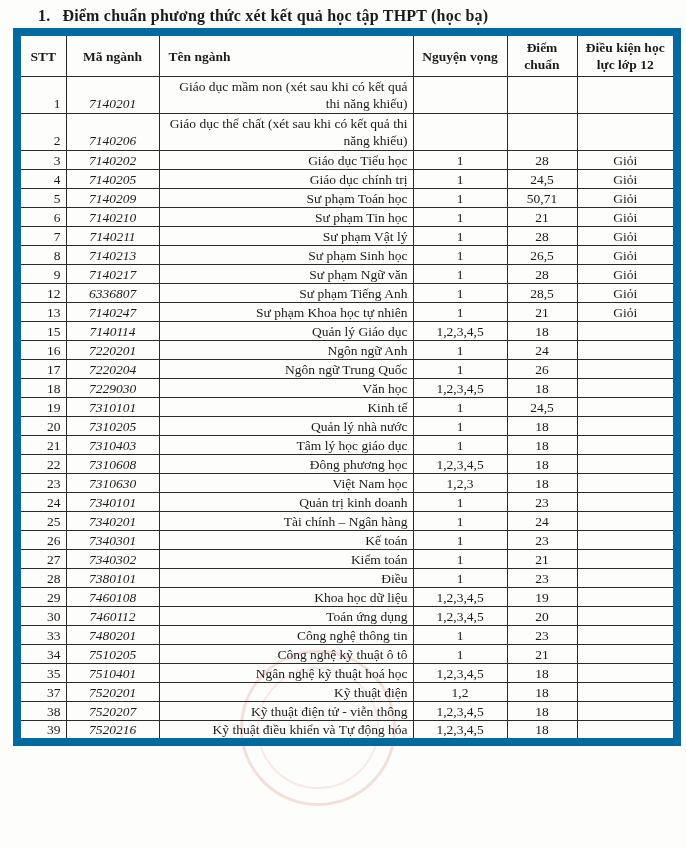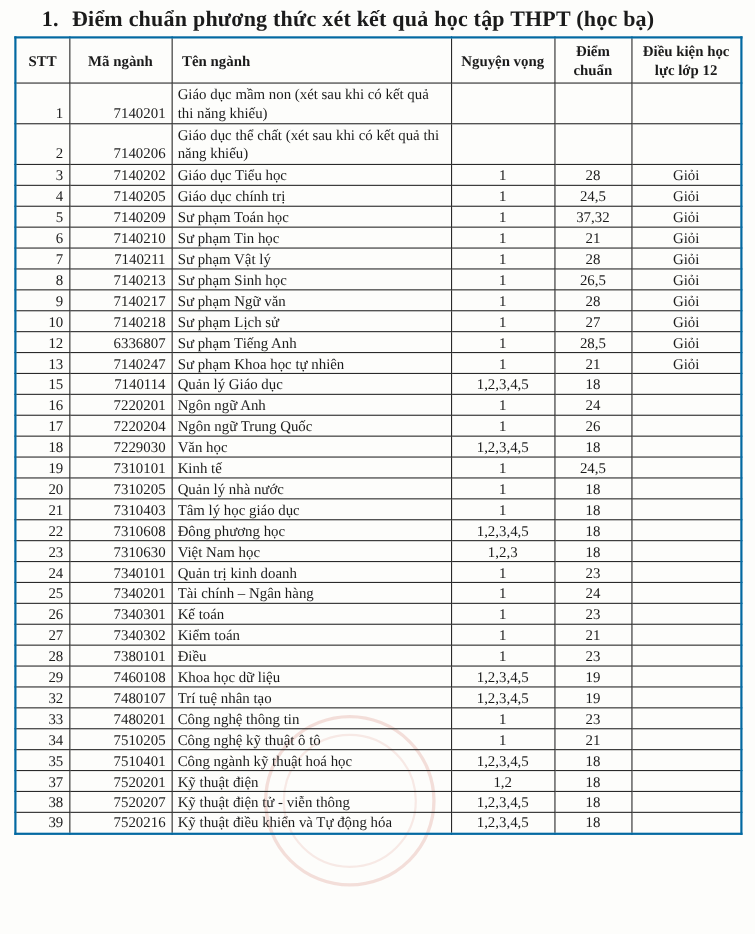--- a/index.html
+++ b/index.html
@@ -7,21 +7,21 @@
     width:686px; height:849px;
     background:#fdfdfb;
     font-family:"Liberation Serif","DejaVu Serif",serif;
     color:#1b1b1b;
     position:relative;
     overflow:hidden;
   }
   .title {
     padding:7px 0 3px 38px;
     font-weight:bold;
-    font-size:20px;
+    font-size:16px;
     letter-spacing:0.2px;
   }
   .title .num { display:inline-block; margin-right:12px; }
   table.scores {
     border-collapse:collapse;
     table-layout:fixed;
     margin-left:13px;
     width:660px;
     background:transparent;
     position:relative;
@@ -29,34 +29,34 @@
   }
   table.scores th, table.scores td {
     border:1px solid #2a2a2a;
     padding:0 5px;
     font-size:13.5px;
     line-height:17px;
     overflow:hidden;
     vertical-align:middle;
     background:transparent;
   }
-  table.scores { border:2px solid #0369a1; }
+  table.scores { border:8px solid #0369a1; }
   thead th {
     font-weight:bold;
     text-align:center;
     height:40px;
     font-size:14px;
   }
   thead th.h-ten { text-align:left; padding-left:9px; }
   tbody tr { height:19px; }
   tbody tr.tall { height:37px; }
   tbody tr.tall td.stt, tbody tr.tall td.ma { vertical-align:bottom; padding-bottom:1px; }
   td.stt { text-align:right; padding-right:12px; }
-  td.ma  { text-align:right;  padding-left:6px; }
-  td.ten { text-align:left;  padding-left:9px; }
+  td.ma  { text-align:center;  padding-left:6px;font-style:italic; }
+  td.ten { text-align:right;  padding-left:9px; }
   td.nv, td.dc, td.dk { text-align:center; }
   
   .stamp {
     position:absolute;
     left:240px; top:650px;
     width:150px; height:150px;
     border:3px solid rgba(192,60,44,0.16);
     border-radius:50%;
     z-index:1;
     pointer-events:none;
@@ -128,21 +128,21 @@
         <td class="ten">Giáo dục chính trị</td>
         <td class="nv">1</td>
         <td class="dc">24,5</td>
         <td class="dk">Giỏi</td>
       </tr>
       <tr>
         <td class="stt">5</td>
         <td class="ma">7140209</td>
         <td class="ten">Sư phạm Toán học</td>
         <td class="nv">1</td>
-        <td class="dc">37,32</td>
+        <td class="dc">50,71</td>
         <td class="dk">Giỏi</td>
       </tr>
       <tr>
         <td class="stt">6</td>
         <td class="ma">7140210</td>
         <td class="ten">Sư phạm Tin học</td>
         <td class="nv">1</td>
         <td class="dc">21</td>
         <td class="dk">Giỏi</td>
       </tr>
@@ -161,28 +161,20 @@
         <td class="nv">1</td>
         <td class="dc">26,5</td>
         <td class="dk">Giỏi</td>
       </tr>
       <tr>
         <td class="stt">9</td>
         <td class="ma">7140217</td>
         <td class="ten">Sư phạm Ngữ văn</td>
         <td class="nv">1</td>
         <td class="dc">28</td>
-        <td class="dk">Giỏi</td>
-      </tr>
-      <tr>
-        <td class="stt">10</td>
-        <td class="ma">7140218</td>
-        <td class="ten">Sư phạm Lịch sử</td>
-        <td class="nv">1</td>
-        <td class="dc">27</td>
         <td class="dk">Giỏi</td>
       </tr>
       <tr>
         <td class="stt">12</td>
         <td class="ma">6336807</td>
         <td class="ten">Sư phạm Tiếng Anh</td>
         <td class="nv">1</td>
         <td class="dc">28,5</td>
         <td class="dk">Giỏi</td>
       </tr>
@@ -308,25 +300,25 @@
       </tr>
       <tr>
         <td class="stt">29</td>
         <td class="ma">7460108</td>
         <td class="ten">Khoa học dữ liệu</td>
         <td class="nv">1,2,3,4,5</td>
         <td class="dc">19</td>
         <td class="dk"></td>
       </tr>
       <tr>
-        <td class="stt">32</td>
-        <td class="ma">7480107</td>
-        <td class="ten">Trí tuệ nhân tạo</td>
-        <td class="nv">1,2,3,4,5</td>
-        <td class="dc">19</td>
+        <td class="stt">30</td>
+        <td class="ma">7460112</td>
+        <td class="ten">Toán ứng dụng</td>
+        <td class="nv">1,2,3,4,5</td>
+        <td class="dc">20</td>
         <td class="dk"></td>
       </tr>
       <tr>
         <td class="stt">33</td>
         <td class="ma">7480201</td>
         <td class="ten">Công nghệ thông tin</td>
         <td class="nv">1</td>
         <td class="dc">23</td>
         <td class="dk"></td>
       </tr>
@@ -334,21 +326,21 @@
         <td class="stt">34</td>
         <td class="ma">7510205</td>
         <td class="ten">Công nghệ kỹ thuật ô tô</td>
         <td class="nv">1</td>
         <td class="dc">21</td>
         <td class="dk"></td>
       </tr>
       <tr>
         <td class="stt">35</td>
         <td class="ma">7510401</td>
-        <td class="ten">Công ngành kỹ thuật hoá học</td>
+        <td class="ten">Ngân nghệ kỹ thuật hoá học</td>
         <td class="nv">1,2,3,4,5</td>
         <td class="dc">18</td>
         <td class="dk"></td>
       </tr>
       <tr>
         <td class="stt">37</td>
         <td class="ma">7520201</td>
         <td class="ten">Kỹ thuật điện</td>
         <td class="nv">1,2</td>
         <td class="dc">18</td>

